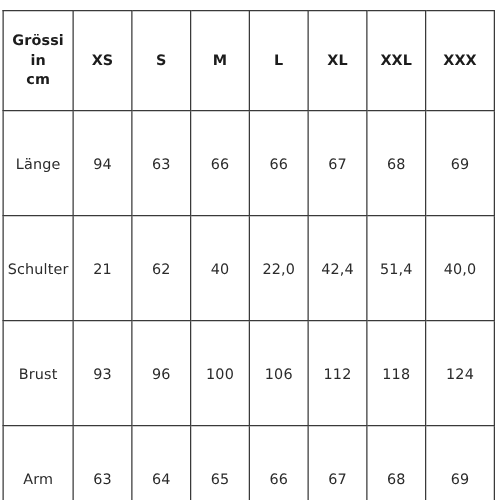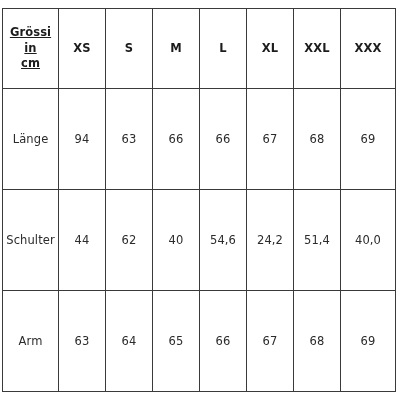--- a/index.html
+++ b/index.html
@@ -45,21 +45,20 @@
     height: 80px;
     font-size: 11.5px;
     font-weight: bold;
     color: #1c1c1c;
     line-height: 1.35;
     letter-spacing: 0.1px;
   }
   th.corner-header {
     font-size: 11px;
     padding: 0 4px;
-    text-decoration: underline;
   }
 
   
   table.size-chart tbody td {
     height: 84px;
     font-size: 11.5px;
     font-weight: normal;
     color: #2b2b2b;
     letter-spacing: 0.1px;
   }
@@ -109,27 +108,37 @@
         <td>94</td>
         <td>63</td>
         <td>66</td>
         <td>66</td>
         <td>67</td>
         <td>68</td>
         <td>69</td>
       </tr>
       <tr>
         <td class="row-label">Schulter</td>
-        <td>44</td>
+        <td>21</td>
         <td>62</td>
         <td>40</td>
-        <td>54,6</td>
-        <td>24,2</td>
+        <td>22,0</td>
+        <td>42,4</td>
         <td>51,4</td>
         <td>40,0</td>
+      </tr>
+      <tr>
+        <td class="row-label">Brust</td>
+        <td>93</td>
+        <td>96</td>
+        <td>100</td>
+        <td>106</td>
+        <td>112</td>
+        <td>118</td>
+        <td>124</td>
       </tr>
       <tr>
         <td class="row-label">Arm</td>
         <td>63</td>
         <td>64</td>
         <td>65</td>
         <td>66</td>
         <td>67</td>
         <td>68</td>
         <td>69</td>

